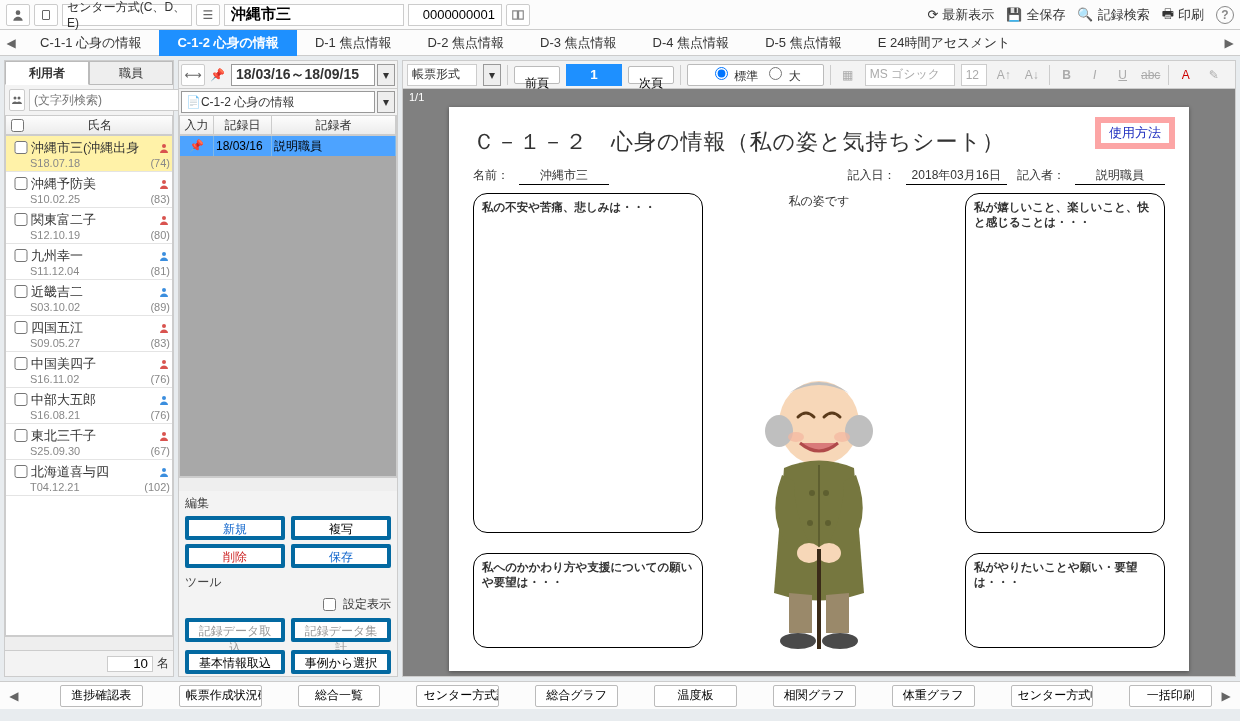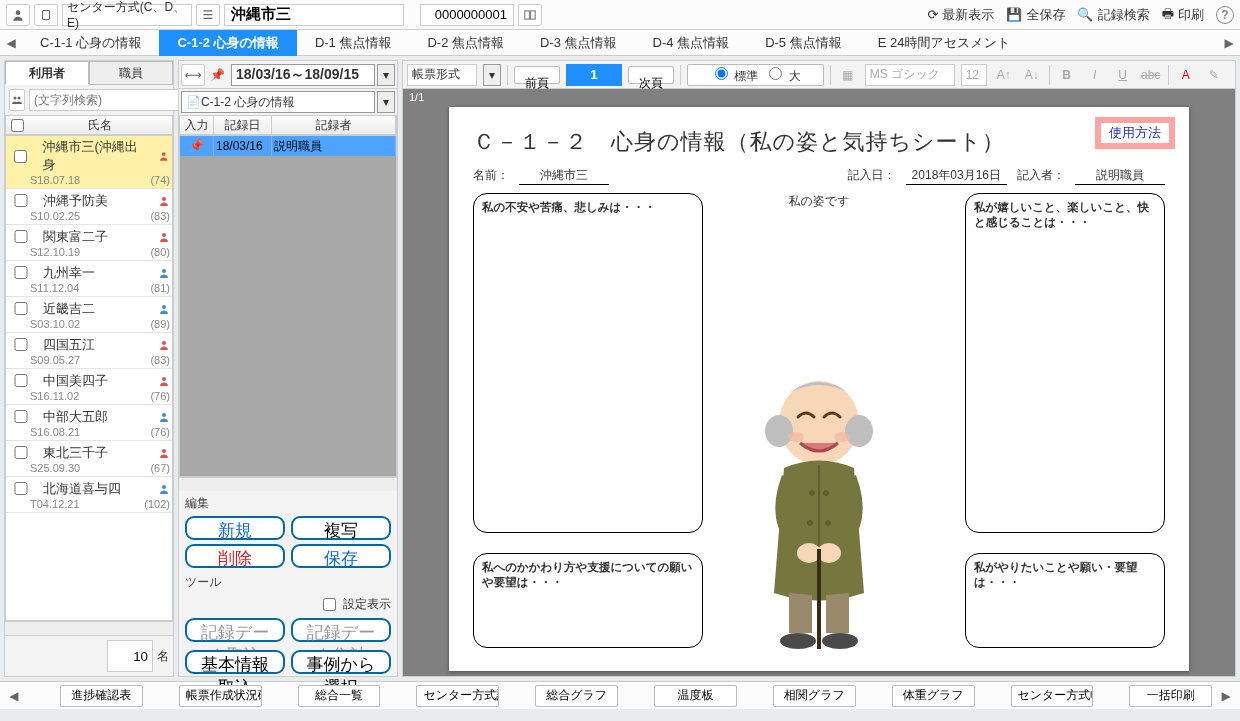--- a/index.html
+++ b/index.html
@@ -1,21 +1,21 @@
 <!DOCTYPE html>
 <html><head>
 <meta charset="utf-8">
 <style>
   * { box-sizing:border-box; font-family:"MS PGothic","Meiryo",sans-serif; }
   body { margin:0; background:#e8ecef; font-size:12px; color:#333; width:1240px; height:721px; overflow:hidden; }
   .topbar { display:flex; align-items:center; height:30px; background:#fcfcfc; border-bottom:1px solid #ccc; padding:0 6px; gap:4px; }
   .icon-btn { width:24px; height:22px; display:flex; align-items:center; justify-content:center; border:1px solid #ccc; background:#fff; border-radius:2px; cursor:pointer; color:#666; }
   .sel-box { height:22px; border:1px solid #ccc; background:#fff; padding:0 4px; display:flex; align-items:center; font-size:12px; }
   .title-in { height:22px; border:1px solid #ccc; background:#fff; padding:0 6px; font-size:15px; font-weight:bold; width:180px; }
-  .num-in { height:22px; border:1px solid #ccc; background:#fff; padding:8px 6px; width:94px; text-align:right; font-size:13px;margin-left:12px; }
+  .num-in { height:22px; border:1px solid #ccc; background:#fff; padding:8px 6px; width:94px; text-align:right; font-size:13px; }
   .top-actions { margin-left:auto; display:flex; gap:12px; align-items:center; }
   .top-act { display:flex; align-items:center; gap:4px; cursor:pointer; font-size:13px; color:#333; }
   .help-circle { width:18px; height:18px; border:1.5px solid #888; border-radius:50%; display:flex; align-items:center; justify-content:center; color:#888; font-weight:bold; font-size:12px; cursor:pointer; }
 
   .tabrow { display:flex; align-items:center; height:26px; background:#fcfcfc; border-bottom:1px solid #ccc; }
   .chev { width:22px; height:22px; display:flex; align-items:center; justify-content:center; color:#666; cursor:pointer; }
   .tab { flex:0 0 auto; padding:0 18px; height:26px; display:flex; align-items:center; font-size:13px; cursor:pointer; }
   .tab.active { background:#1e90ff; color:#fff; font-weight:bold; }
 
   .main { display:flex; height:625px; padding:4px; gap:4px; }
@@ -24,44 +24,44 @@
   .subtab { flex:1; display:flex; align-items:center; justify-content:center; font-size:12px; border:1px solid #bbb; background:#eee; cursor:pointer; }
   .subtab.active { background:#fff; border-bottom:1px solid #fff; font-weight:bold; }
   .search-row { display:flex; align-items:center; padding:4px; gap:4px; }
   .search-in { flex:1; height:22px; border:1px solid #ccc; padding:0 4px; font-size:12px; }
   .thead { display:flex; align-items:center; background:linear-gradient(#fdfdfd,#ececec); border:1px solid #ccc; height:20px; font-size:12px; }
   .thead .chk { width:22px; text-align:center; }
   .thead .nm { flex:1; text-align:center; }
   .ulist { flex:1; overflow:auto; background:#fff; border:1px solid #ccc; }
   .urow { border-bottom:1px solid #e4e4e4; padding:2px 2px 2px 4px; }
   .urow.sel { background:#fff2a8; }
-  .urow .l1 { display:flex; align-items:center; gap:12px; }
+  .urow .l1 { display:flex; align-items:center; gap:0; }
   .urow .l1 .chk { width:14px; }
   .urow .nm { font-size:13px; }
   .urow .pi { width:12px; height:12px; margin-left:auto; }
   .urow .l2 { display:flex; font-size:11px; color:#888; padding-left:20px; }
   .urow .l2 .cnt { margin-left:auto; }
   .count-row { display:flex; justify-content:flex-end; align-items:center; padding:4px; gap:4px; border-top:1px solid #ccc; }
-  .count-in { width:46px; height:32px; border:1px solid #ccc; text-align:right; padding:0 4px; background:#fff; }
+  .count-in { width:46px; height:16px; border:1px solid #ccc; text-align:right; padding:0 4px; background:#fff; }
 
   .col-mid { width:220px; display:flex; flex-direction:column; background:#f3f3f3; border:1px solid #ccc; }
   .date-bar { display:flex; align-items:center; height:28px; padding:2px; gap:2px; border-bottom:1px solid #ccc; }
   .pin { width:22px; height:22px; display:flex; align-items:center; justify-content:center; color:#1e90ff; }
   .date-sel { flex:1; height:22px; border:1px solid #999; background:#fff; display:flex; align-items:center; padding:0 4px; font-weight:bold; font-size:14px; }
   .dd { width:18px; height:22px; border:1px solid #999; background:#eee; display:flex; align-items:center; justify-content:center; cursor:pointer; }
   .rec-sel { margin:2px; height:22px; border:1px solid #999; background:#fff; display:flex; align-items:center; padding:0 4px; font-size:12px; }
   .rhead { display:flex; background:linear-gradient(#fdfdfd,#ececec); border:1px solid #ccc; height:20px; font-size:12px; }
   .rhead div { border-right:1px solid #ccc; display:flex; align-items:center; justify-content:center; }
   .rlist { flex:1; background:#a8a8a8; border:1px solid #ccc; overflow:auto; }
   .rrow { display:flex; height:20px; background:#4da3ff; color:#000; font-size:12px; }
   .rrow div { display:flex; align-items:center; padding:0 2px; border-right:1px solid #7fb8e8; }
   .hscroll { height:14px; background:#eee; border-top:1px solid #ccc; }
   .sect-lbl { padding:4px 6px 2px; font-size:12px; color:#444; }
   .btn-grid { display:flex; gap:6px; padding:2px 6px; }
-  .mbtn { flex:1; height:24px; border:2px solid #0369a1; background:#fff; cursor:pointer; font-size:17px; border-radius:9px; }
+  .mbtn { flex:1; height:24px; border:4px solid #0369a1; background:#fff; cursor:pointer; font-size:12px; border-radius:2px; }
   .mbtn.blue { color:#1166cc; }
   .mbtn.red { color:#cc2222; }
   .chk-row { display:flex; align-items:center; justify-content:flex-end; padding:2px 6px; gap:4px; font-size:12px; }
 
   .col-right { flex:1; display:flex; flex-direction:column; background:#f3f3f3; border:1px solid #ccc; }
   .format-bar { display:flex; align-items:center; height:28px; border-bottom:1px solid #ccc; padding:0 4px; gap:6px; }
   .fbtn { height:14px; border:1px solid #bbb; background:#fff; padding:8px 10px; font-size:12px; cursor:pointer; border-radius:2px; }
   .page-in { width:56px; height:22px; border:1px solid #1e90ff; background:#1e90ff; color:#fff; text-align:center; font-weight:bold; }
   .radio-box { display:flex; align-items:center; gap:6px; border:1px solid #bbb; padding:0 22px; height:22px; background:#fff; border-radius:2px; }
   .sep { width:1px; height:20px; background:#ccc; }

